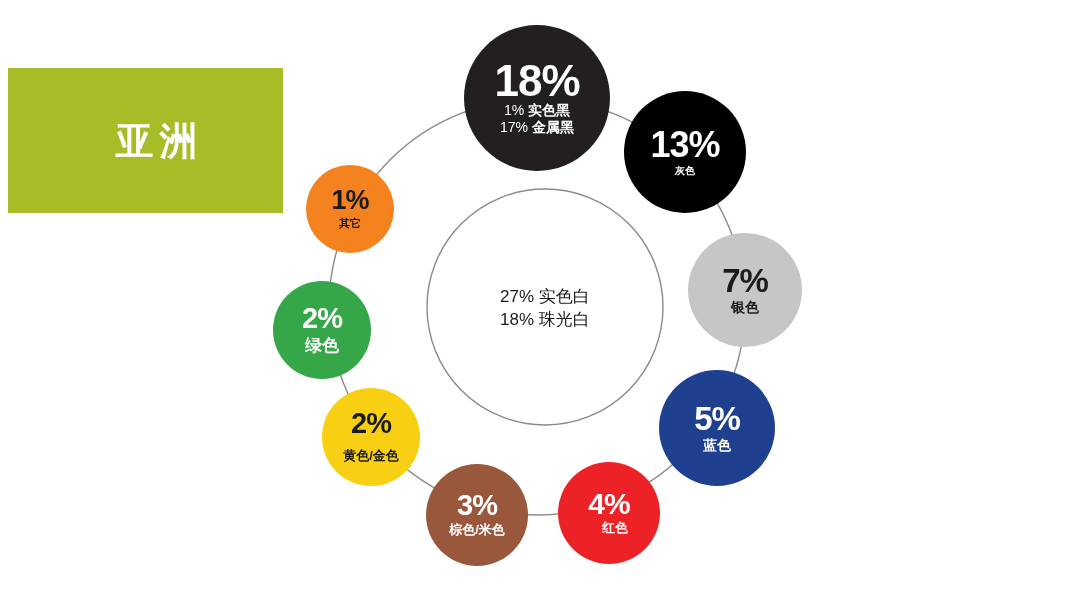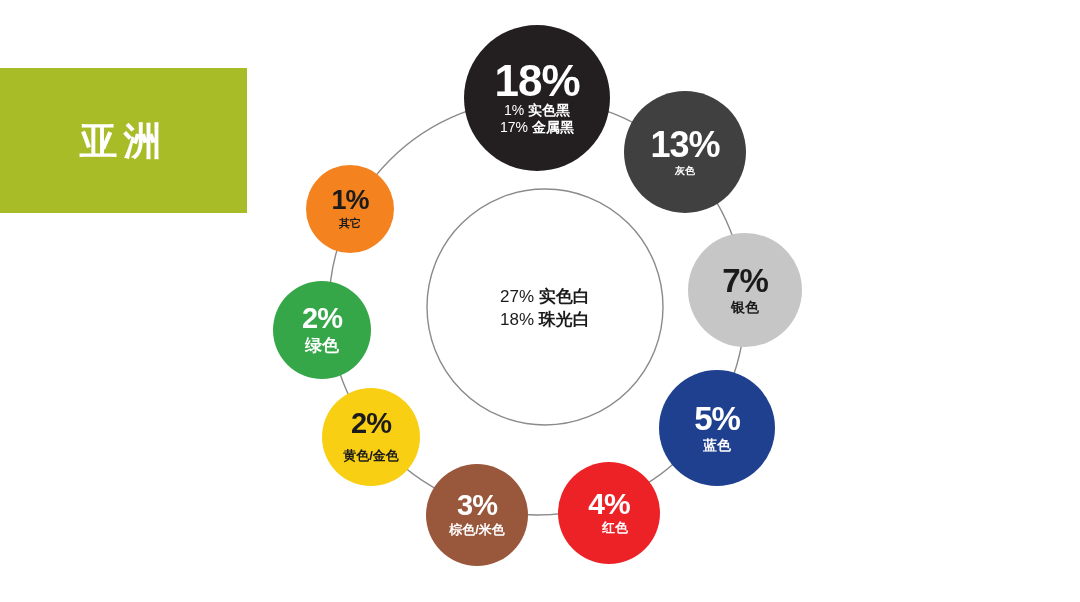--- a/index.html
+++ b/index.html
@@ -18,27 +18,28 @@
   #stage {
     position: absolute;
     left: 0; top: 0;
     width: 1080px;
     height: 602px;
   }
 
   
   #region-banner {
     position: absolute;
-    left: 0px;
+    left: 8px;
     top: 68px;
     width: 247px;
     height: 145px;
     display: flex;
     align-items: center;
     justify-content: center;
+    padding-left: 28px;
   }
   #region-banner-label {
     color: #ffffff;
     font-size: 38px;
     font-weight: bold;
     letter-spacing: 6px;
     line-height: 1;
     white-space: nowrap;
   }
 
@@ -68,21 +69,21 @@
     letter-spacing: -1px;
   }
   .center-sub {
     font-size: 17px;
     color: #1b1b1b;
     line-height: 1.25;
     margin-top: 2px;
     white-space: nowrap;
   }
   .center-sub .sub-pct { font-weight: normal; }
-  .center-sub .sub-name { font-weight: bold; }
+  .center-sub .sub-name { font-weight: normal; }
 
   
   .bubble {
     position: absolute;
     border-radius: 50%;
     display: flex;
     flex-direction: column;
     align-items: center;
     justify-content: center;
     text-align: center;
@@ -127,21 +128,21 @@
         <div class="center-sub"><span class="sub-pct">18%</span><span class="sub-name"> 珠光白</span></div>
       </div>
   </div>
 
   <div id="bubble-layer">
       <div class="bubble" style="left: 464px; top: 25px; width: 146px; height: 146px; background: rgb(35, 31, 32); color: rgb(255, 255, 255);">
         <div class="bubble-pct" style="font-size: 44px;">18%</div>
         <div class="bubble-sub" style="font-size: 14px;"><span class="sub-pct">1%</span><span class="sub-name"> 实色黑</span></div>
         <div class="bubble-sub" style="font-size: 14px;"><span class="sub-pct">17%</span><span class="sub-name"> 金属黑</span></div>
       </div>
-      <div class="bubble" style="left: 624px; top: 91px; width: 122px; height: 122px; background: #404040; color: rgb(255, 255, 255);">
+      <div class="bubble" style="left: 624px; top: 91px; width: 122px; height: 122px; background: #000000; color: rgb(255, 255, 255);">
         <div class="bubble-pct" style="font-size: 36px;">13%</div>
         <div class="bubble-label" style="font-size: 10px;">灰色</div>
       </div>
       <div class="bubble" style="left: 688px; top: 233px; width: 114px; height: 114px; background: rgb(198, 198, 198); color: rgb(27, 27, 27);">
         <div class="bubble-pct" style="font-size: 33px;">7%</div>
         <div class="bubble-label" style="font-size: 14px;">银色</div>
       </div>
       <div class="bubble" style="left: 659px; top: 370px; width: 116px; height: 116px; background: rgb(31, 63, 143); color: rgb(255, 255, 255);">
         <div class="bubble-pct" style="font-size: 33px;">5%</div>
         <div class="bubble-label" style="font-size: 14px;">蓝色</div>

